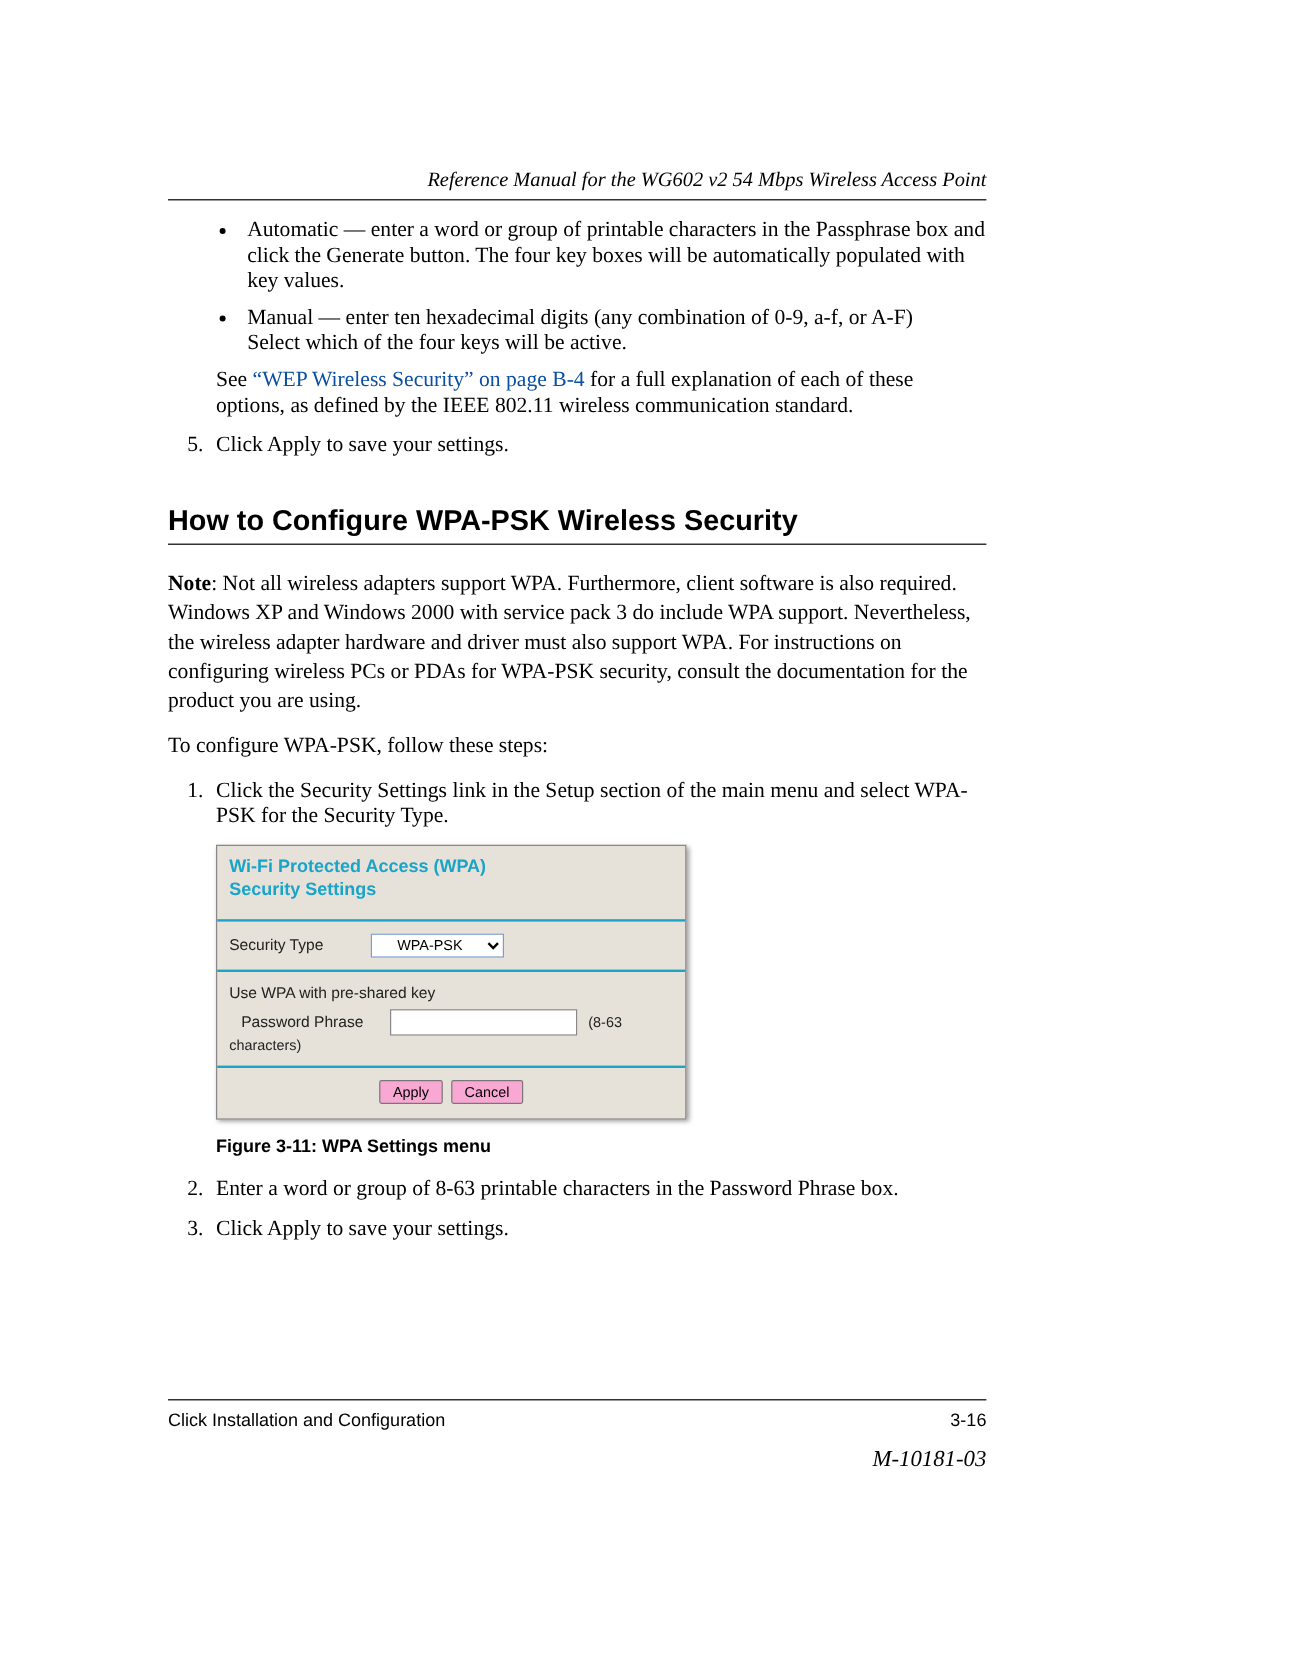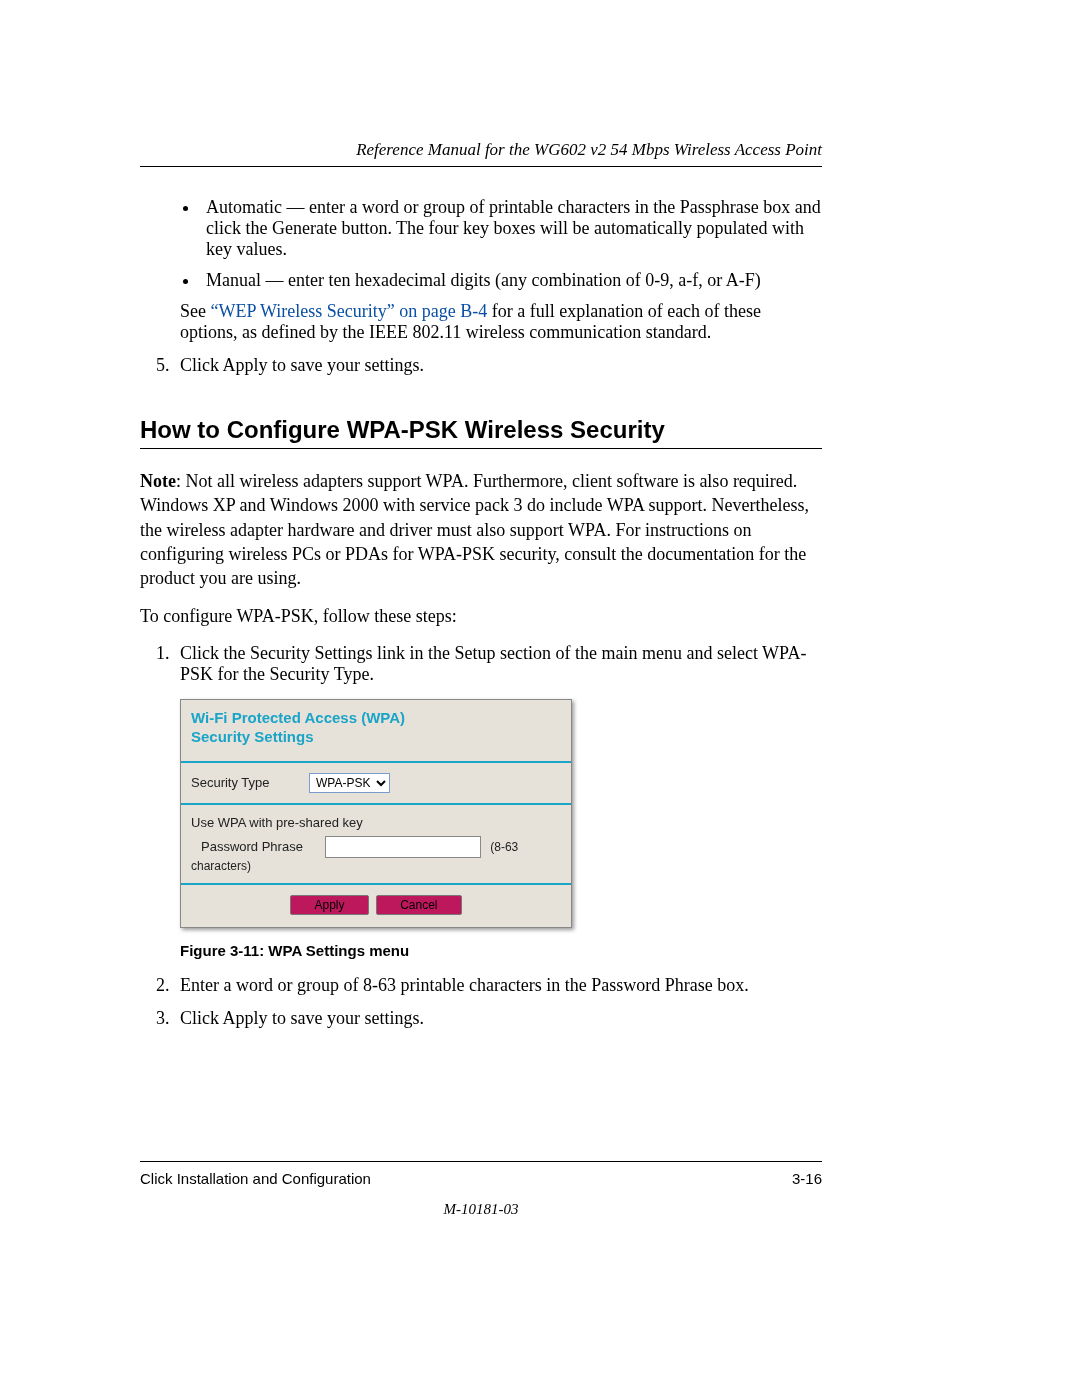--- a/index.html
+++ b/index.html
@@ -20,21 +20,21 @@
     font-style: italic;
     text-align: right;
     font-size: 17px;
     margin-bottom: 6px;
   }
   hr.rule {
     border: none;
     border-top: 1px solid #000;
     margin: 0;
   }
-  .content { margin-top: 30px; }
+  .content { margin-top: 14px; }
   ul.bullets { list-style: disc; margin: 0 0 0 60px; padding: 0; }
   ul.bullets li { margin-bottom: 10px; padding-left: 6px; }
   ol.num { margin: 0 0 0 34px; padding: 0; }
   ol.num li { margin-bottom: 12px; padding-left: 6px; }
   .indent-para { margin-left: 40px; margin-top: 10px; margin-bottom: 12px; }
   a.xref { color: #0a4fa3; text-decoration: none; text-align: right; }
   h2.section {
     font-family: Arial, Helvetica, sans-serif;
     font-weight: bold;
     font-size: 24px;
@@ -65,76 +65,77 @@
   }
   .shot-sep { border-top: 2px solid #1aa4c8; margin: 0; }
   .shot-row { padding: 10px 10px; display: flex; align-items: center; gap: 8px; }
   .shot-row.col { display:block; }
   .shot-label { width: 110px; display:inline-block; }
   .shot-label-sm { width: 120px; display:inline-block; padding-left:10px; }
   select.faux {
     font-size: 12px;
     background:#fff;
     border:1px solid #7a9ccf;
-    padding:1px 2px;
+    padding:1px 17px;
     height:20px;
   }
   input.faux-text {
     background:#fff;
     border:1px solid #888;
     height:18px;
     width:150px;
   }
   .hint { font-size:12px; margin-left:6px; }
   .shot-buttons { text-align:center; padding:10px 0 12px 0; }
   button.faux {
     font-size:12px;
-    background:#be185d;
+    background:#f9a8d4;
     border:1px solid #777;
     border-radius:2px;
-    padding:2px 23px;
+    padding:2px 10px;
     margin:0 2px;
   }
   .fig-caption {
     font-family: Arial, Helvetica, sans-serif;
     font-weight: bold;
     font-size: 15px;
     margin: 14px 0 16px 40px;
   }
 
   .footer-space { height: 120px; }
   .footer-rule { border-top:1px solid #000; margin-top: 0; }
   .footer-line {
     display:flex; justify-content:space-between;
     font-family: Arial, Helvetica, sans-serif;
     font-size: 15px;
     margin-top: 8px;
   }
   .doc-id {
-    text-align:center;
+    text-align:right;
     font-style: italic;
     font-family: "Times New Roman", Times, serif;
-    font-size: 15px;
+    font-size: 19px;
     margin-top: 14px;
   }
 </style>
 </head>
 <body>
 
 <div class="page">
 
   <div class="running-head">Reference Manual for the WG602 v2 54 Mbps Wireless Access Point</div>
   <hr class="rule">
 
   <div class="content">
 
     <ul class="bullets">
       <li>Automatic — enter a word or group of printable characters in the Passphrase box and click the Generate button. The four key boxes will be automatically populated with key values.</li>
       <li>
         <span>Manual — enter ten hexadecimal digits (any combination of 0-9, a-f, or A-F)</span><br>
+        <span>Select which of the four keys will be active.</span>
       </li>
     </ul>
 
     <div class="indent-para">
       <span>See </span><a href="#" class="xref">“WEP Wireless Security” on page B-4</a><span> for a full explanation of each of these options, as defined by the IEEE 802.11 wireless communication standard.</span>
     </div>
 
     <ol class="num" start="5">
       <li>Click Apply to save your settings.</li>
     </ol>

